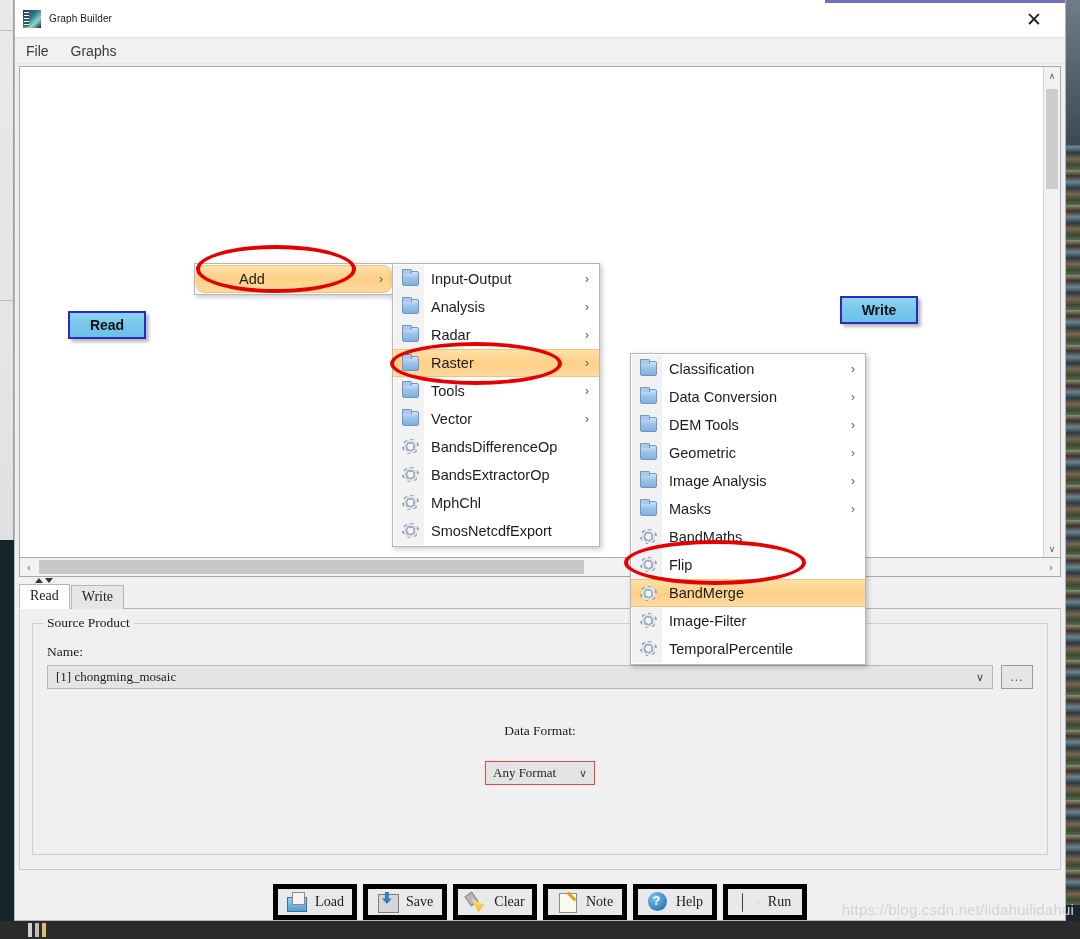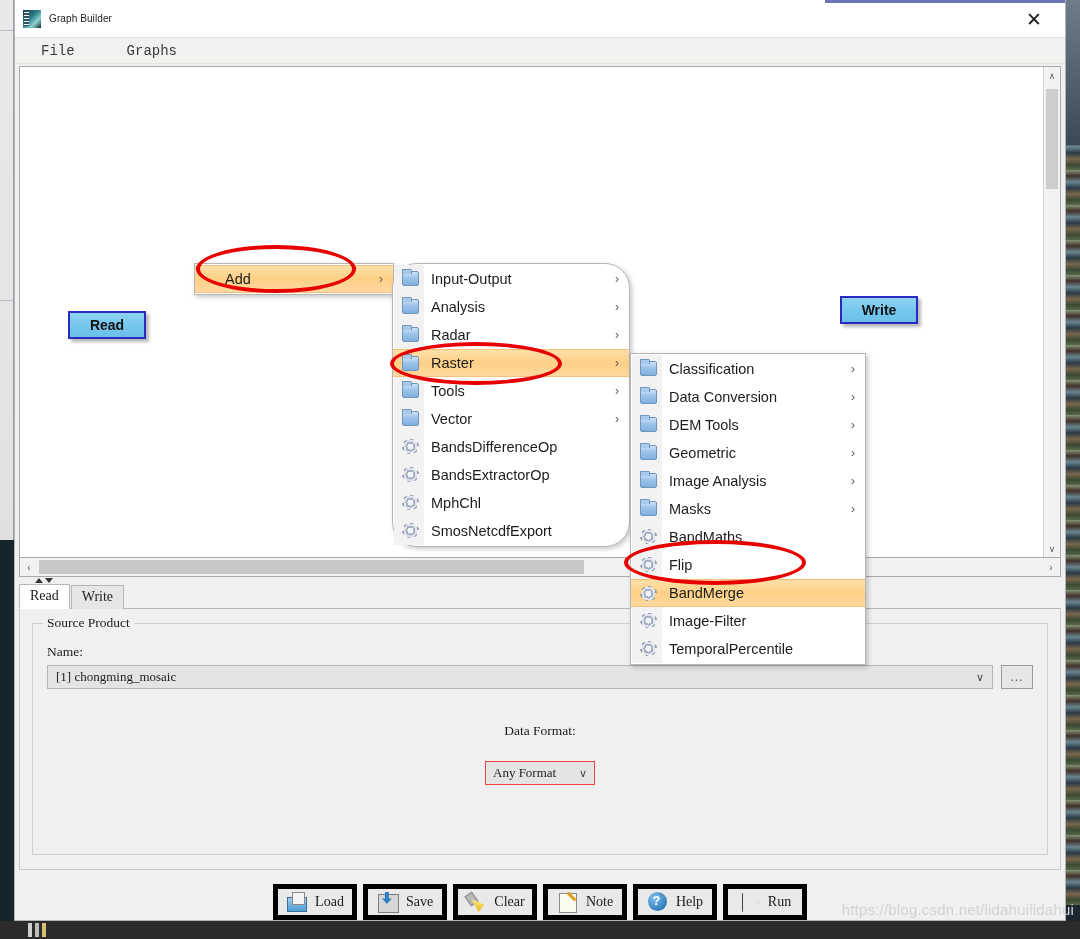--- a/index.html
+++ b/index.html
@@ -89,22 +89,22 @@
   .menubar {
     height: 26px; background: #f2f1ef;
     display: flex; align-items: center;
     flex: 0 0 26px;
     position: relative;
   }
   .menubar::after {
     content:""; position:absolute; left:0; right:0; bottom:0; height:1px; background:#e6e4e1;
   }
   .menu-top {
-    padding: 3px 26px; font-size: 14px; color: #3a3a3a; cursor: pointer;
-    position: relative; z-index: 2; font-family: Liberation Mono, monospace;
+    padding: 3px 11px; font-size: 14px; color: #3a3a3a; cursor: pointer;
+    position: relative; z-index: 2;
   }
   .menu-top.open { background: #f2f1ef; }
 
   
   .canvas-wrap {
     margin: 2px 4px 0 4px;
     height: 492px;
     background: #fff;
     border: 1px solid #a9a9a9;
     position: relative; flex: none;
@@ -239,32 +239,32 @@
   .ic-run::before{content:"";position:absolute;left:3px;top:3px;width:0;height:0;border-left:14px solid transparent;border-top:8px solid transparent;border-bottom:8px solid transparent;}
   .ic-run::after{content:"";position:absolute;left:3px;top:2px;width:15px;height:17px;clip-path:polygon(0 0,100% 50%,0 100%);background:transparent;border:1px solid #444;}
 
   
   .menu {
     position: absolute; background: #fff; border: 1px solid #b6b6b6;
     box-shadow: 2px 2px 5px rgba(0,0,0,.22); z-index: 50;
     padding: 1px 0;
   }
   .menu.level1 { left: 194px; top: 263px; width: 200px; }
-  .menu.level2 { left: 392px; top: 263px; width: 238px; border-radius: 25px; }
+  .menu.level2 { left: 392px; top: 263px; width: 208px; }
   .menu.level3 { left: 630px; top: 353px; width: 236px; }
   .menu .gutter {
     position: absolute; left: 1px; top: 1px; bottom: 1px; width: 30px; background: #f2f2f2;
   }
   .menu.level1 .gutter { width: 28px; }
   .mi {
     display: flex; align-items: center; height: 28px; position: relative;
     padding-left: 38px; padding-right: 10px; cursor: pointer;
     font-size: 14.5px; color: #1c1c1c; z-index: 2;
   }
-  .menu.level1 .mi { padding-left: 30px; }
+  .menu.level1 .mi { padding-left: 44px; border-radius: 11px; }
   .mi.hl {
     background: linear-gradient(180deg,#ffe0a8 0%,#fdd086 50%,#ffd9a0 100%);
     border-top: 1px solid #f2c27a; border-bottom: 1px solid #f2c27a;
   }
   .mi .arrow { margin-left: auto; font-size: 12px; color: #5a5a5a; }
   .mi .mi-icon { position: absolute; left: 9px; top: 6px; width: 17px; height: 15px; }
   .folder-icon {
     background: linear-gradient(180deg,#cfe3f7 0%,#9dc4ea 45%,#7fb0e0 100%);
     border: 1px solid #6e95bd; border-radius: 1px 2px 2px 2px;
     position: relative;

